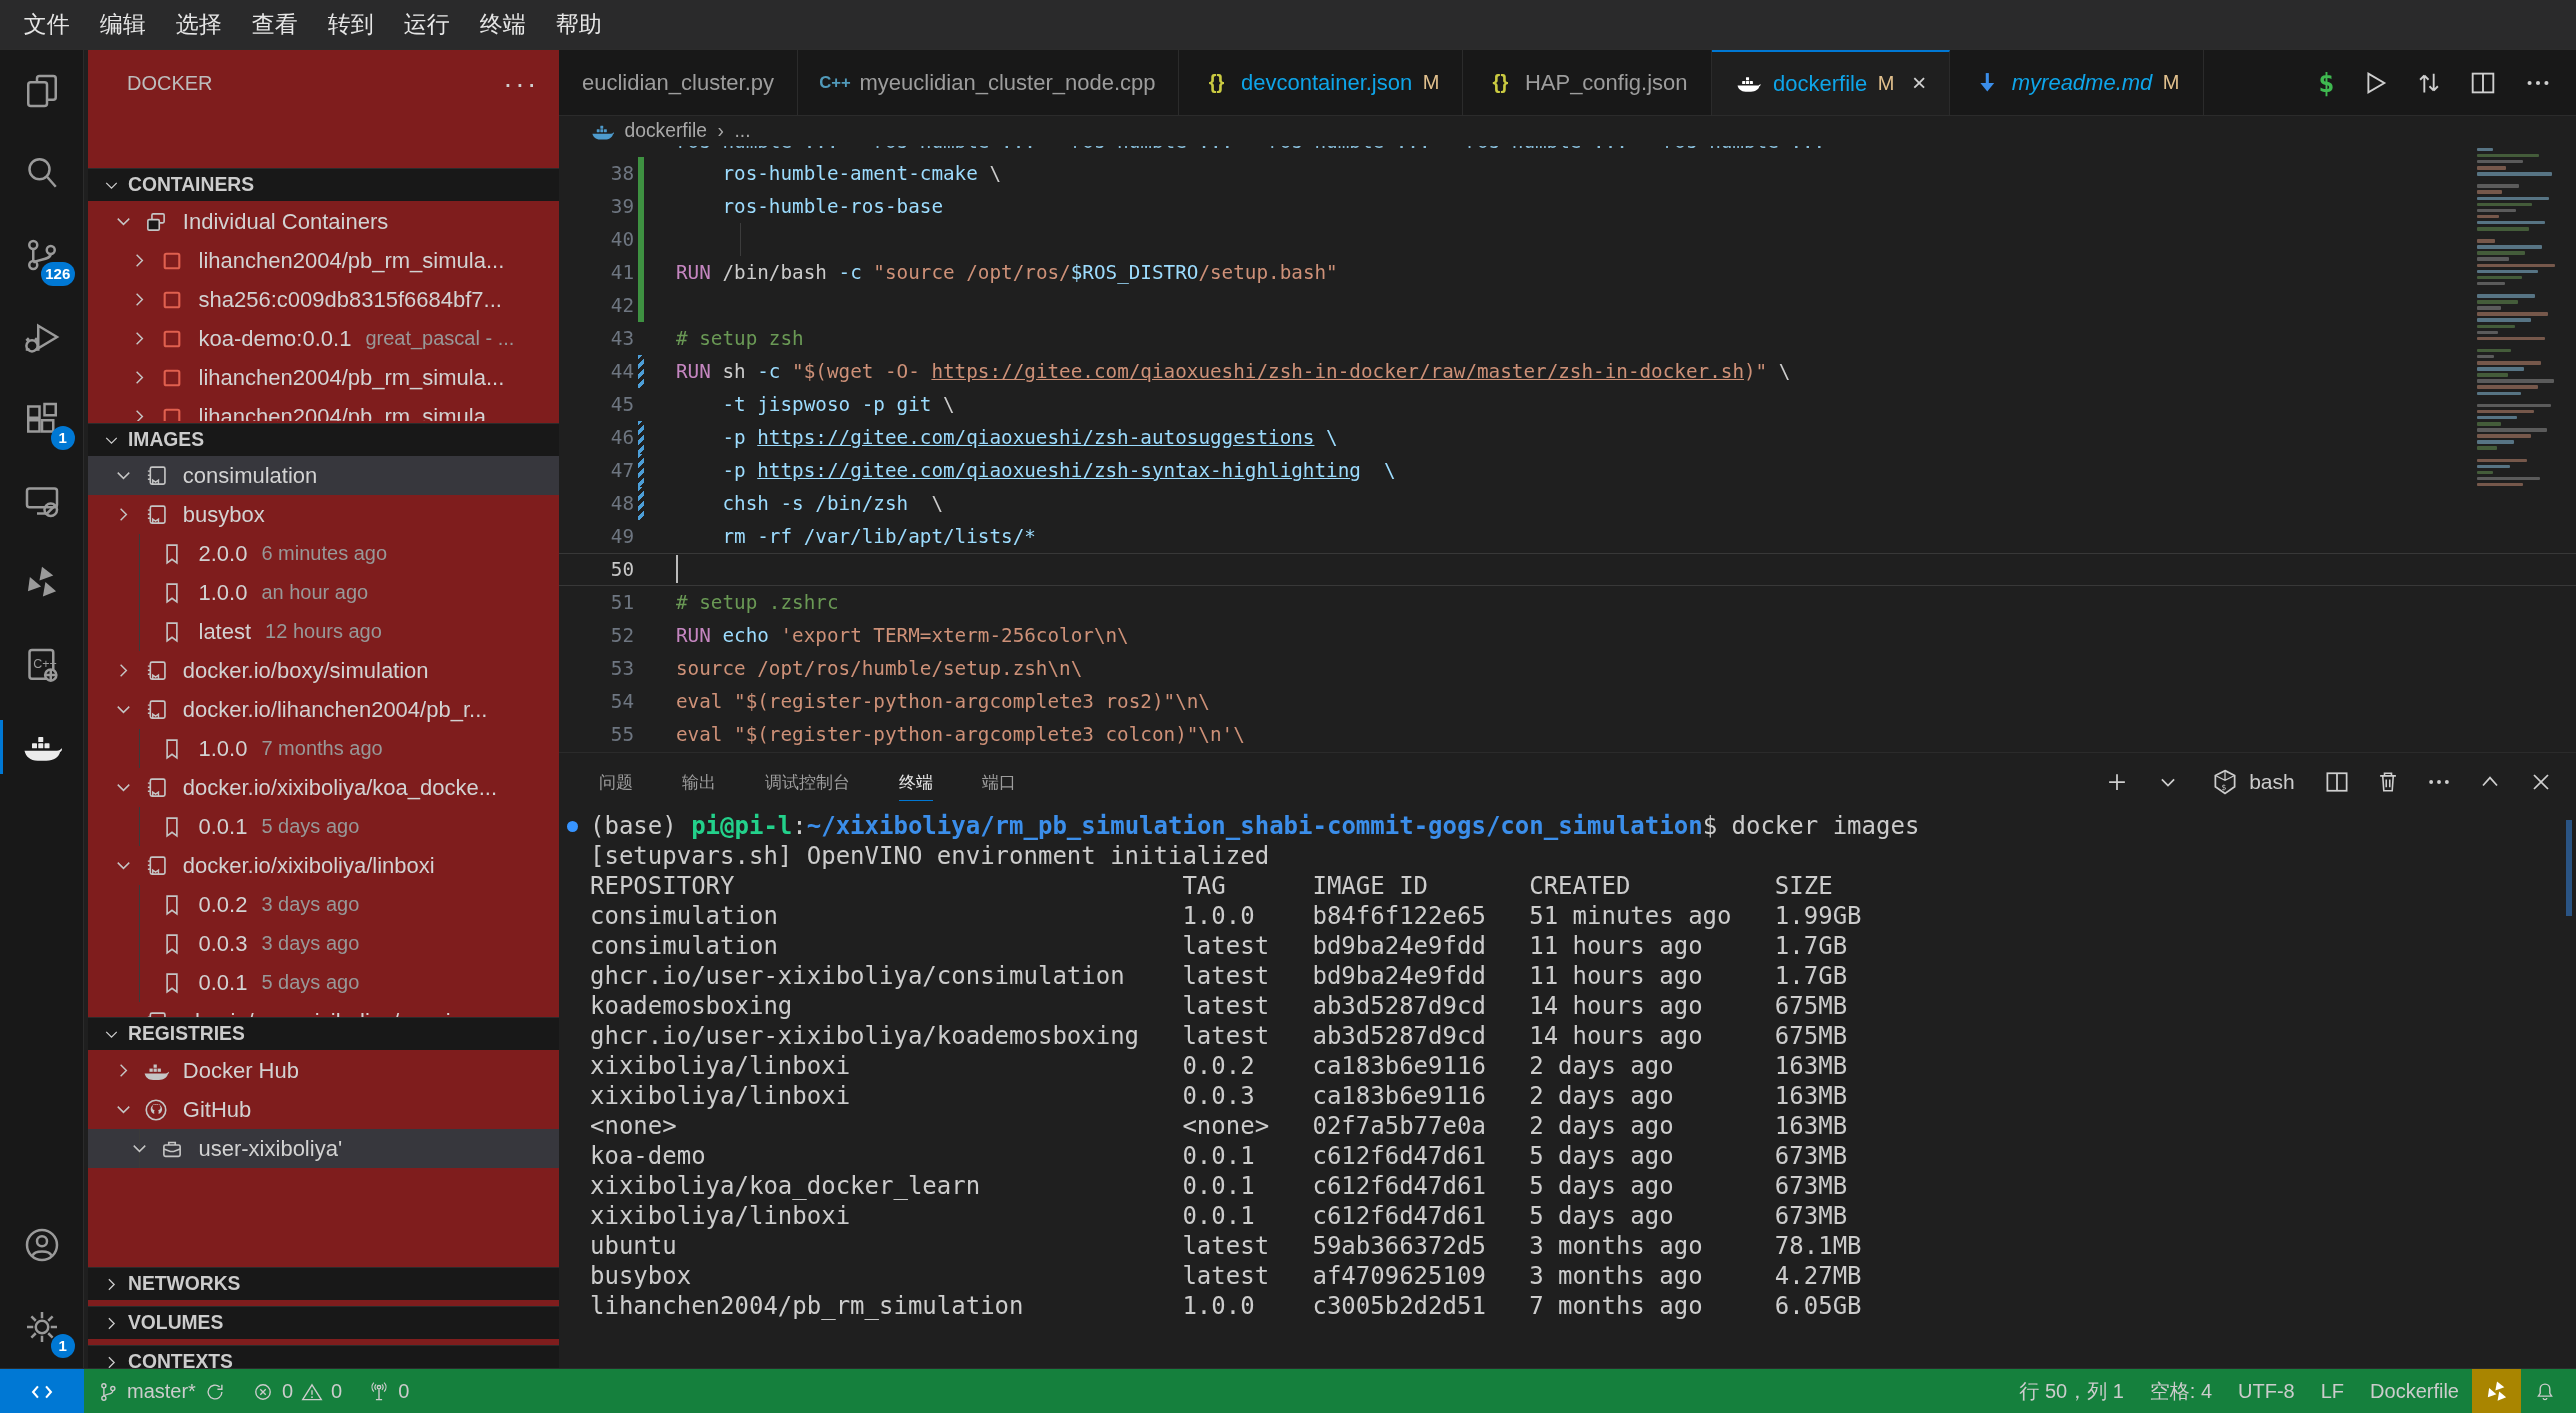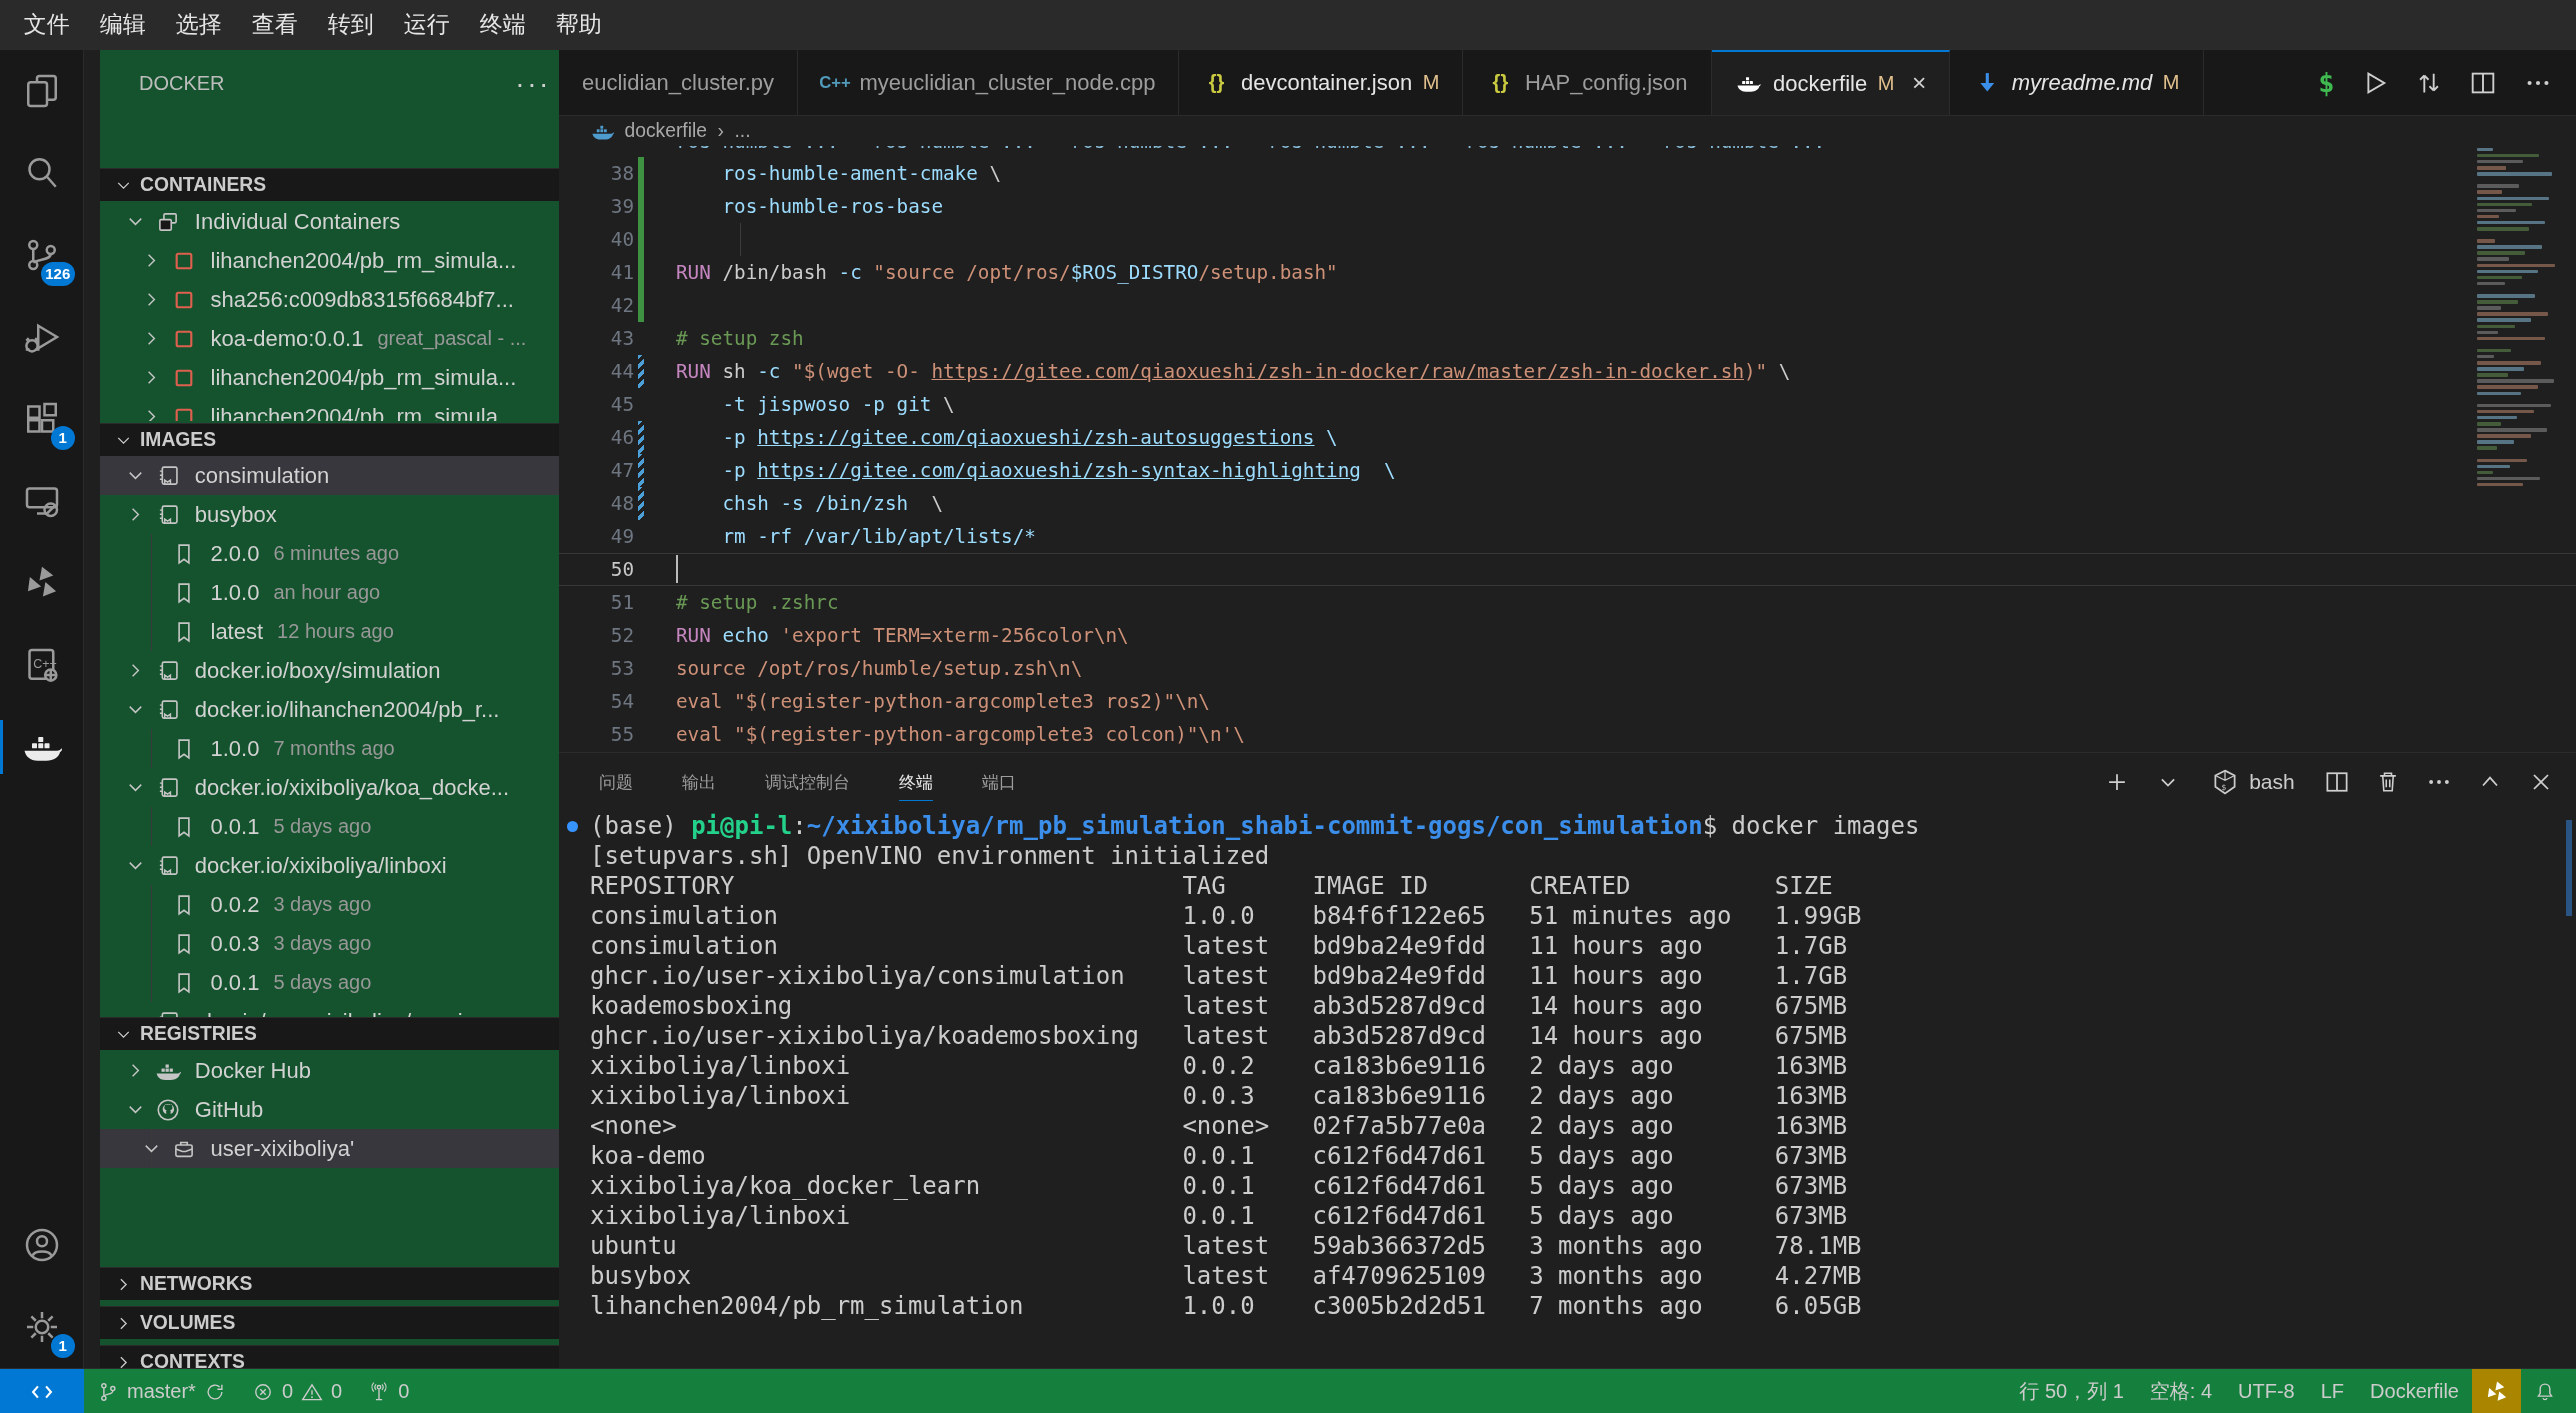--- a/index.html
+++ b/index.html
@@ -15,21 +15,21 @@
   .activitybar{position:absolute;left:0;top:50px;bottom:46px;width:84px;background:#181818;
                border-right:0.9px solid #2b2b2b;display:flex;flex-direction:column;align-items:center}
   .ab-item{position:relative;width:84px;height:82px;display:flex;align-items:center;justify-content:center;color:#9a9a9a}
   .ab-item.active{color:#ebebeb}
   .ab-item.active::before{content:"";position:absolute;left:0;top:14px;bottom:14px;width:3.5px;background:#0078d4}
   .ab-item svg{width:40px;height:40px}
   .ab-badge{position:absolute;right:8.8px;bottom:10.5px;background:#0078d4;color:#fff;font-size:15px;
             line-height:24px;min-width:24px;text-align:center;border-radius:13px;padding:0 4.4px;font-weight:bold}
   .ab-bottom{margin-top:auto}
   
-  .sidebar{position:absolute;left:100px;top:50px;bottom:46px;width:475px;background:#14532d;
+  .sidebar{position:absolute;left:88px;top:50px;bottom:46px;width:475px;background:#7f1d1d;
            border-right:0.9px solid #2b2b2b;overflow:hidden}
   .sb-title{height:67px;display:flex;align-items:center;padding:0 23px 0 39px;font-size:20px;color:#bdbdbd}
   .sb-more{margin-left:auto;color:#cfcfcf;font-size:28px;letter-spacing:2.6px;line-height:17.5px}
   .section-header{position:absolute;left:0;right:0;height:33px;border-top:0.9px solid #2b2b2b;display:flex;
                   align-items:center;font-weight:bold;font-size:19.3px;color:#cccccc;padding-left:10.5px;background:#181818}
   .sh-chev{width:26px;height:26px;display:flex;align-items:center;justify-content:center;color:#ccc;margin-right:3.5px}
   .sh-chev svg{width:21px;height:21px}
   .sh-chev.exp svg{transform:rotate(90deg)}
   .section-body{position:absolute;left:0;right:0;overflow:hidden}
   .trow{position:relative;height:39px;display:flex;align-items:center;font-size:22px;color:#d2d2d2;white-space:nowrap;overflow:hidden}
@@ -40,21 +40,21 @@
   .ticon{width:33px;height:33px;flex:none;display:flex;align-items:center;justify-content:center;margin-right:10.5px;color:#c5c5c5}
   .ticon svg{width:26px;height:26px}
   .tdesc{color:#989898;margin-left:14px;font-size:20px}
   .guideline::before{content:"";position:absolute;left:51px;top:0;bottom:0;width:0.9px;background:#3a3a3a}
   
   .editor{position:absolute;left:559px;top:50px;right:0;bottom:46px;background:#1f1f1f}
   .tabbar{position:absolute;top:0;left:0;right:0;height:66px;background:#181818;border-bottom:0.9px solid #2b2b2b;display:flex}
   .tab{position:relative;display:flex;align-items:center;padding:0 23px;border-right:0.9px solid #2b2b2b;
        font-size:22px;color:#9d9d9d;background:#181818;gap:10.5px;flex:none}
   .tab.active{background:#1f1f1f;color:#fff;border-top:2.6px solid #0078d4}
-  .tab.mod .tname{color:#e5e5e5}
+  .tab.mod .tname{color:#0ea5e9}
   .tab.italic .tname{font-style:italic}
   .mbadge{color:#e2c08d;font-size:20px}
   .tclose{color:#d0d0d0;font-size:24.6px;margin-left:7px;line-height:24.6px}
   .ficon{width:28px;height:28px;display:flex;align-items:center;justify-content:center;font-weight:bold;flex:none}
   .ficon svg{width:24.6px;height:24.6px}
   .tabactions{margin-left:auto;display:flex;align-items:center;gap:24.6px;padding:0 23px;color:#cfcfcf}
   .tabactions svg{width:30px;height:30px}
   .dollar{color:#3fb950;font-size:27px;font-weight:bold;font-family:"DejaVu Sans Mono",monospace}
   .breadcrumb{position:absolute;top:66px;left:0;right:0;height:30px;display:flex;align-items:center;
               padding-left:32px;font-size:19.3px;color:#a9a9a9;gap:10.5px;background:#1f1f1f}

